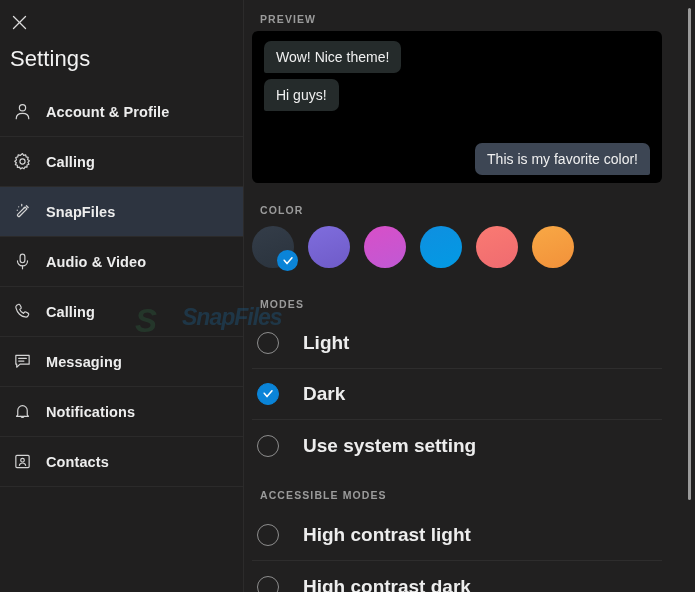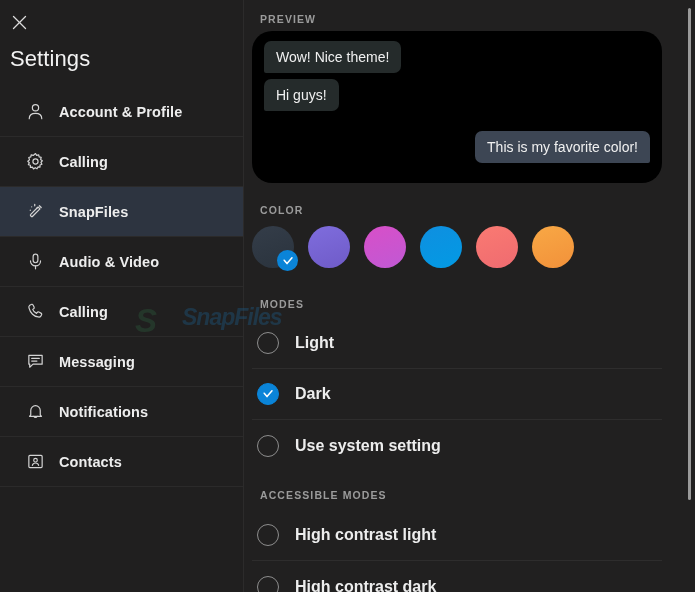--- a/index.html
+++ b/index.html
@@ -60,21 +60,21 @@
     top: 87px;
     left: 0;
     right: 0;
   }
 
   .nav-item {
     position: relative;
     height: 50px;
     display: flex;
     align-items: center;
-    padding-left: 22px;
+    padding-left: 9px;
     border-bottom: 1px solid #2b2a2a;
     cursor: pointer;
     background: transparent;
   }
   .nav-item.active { background: #2d3440; }
   .nav-item .nav-icon {
     width: 26px;
     height: 26px;
     flex: 0 0 26px;
     display: flex;
@@ -110,26 +110,26 @@
 
   
   #preview-label { position: absolute; left: 8px; top: 13px; }
   #preview-box {
     position: absolute;
     left: 8px;
     top: 31px;
     width: 410px;
     height: 152px;
     background: #000000;
-    border-radius: 20px;
+    border-radius: 6px;
     padding: 10px 12px;
     overflow: hidden;
   }
   .bubble-row { display: flex; margin-bottom: 6px; }
-  .bubble-row.out { justify-content: flex-end; margin-top: 20px; margin-bottom: 0; text-align: center; }
+  .bubble-row.out { justify-content: flex-end; margin-top: 32px; margin-bottom: 0; text-align: center; }
   .bubble {
     max-width: 86%;
     padding: 8px 12px;
     border-radius: 7px;
     font-size: 14px;
     line-height: 1.15;
     color: #f0f0f0;
   }
   .bubble.in  { background: #252b2b; border-bottom-left-radius: 2px; }
   .bubble.out { background: #3d4654; border-bottom-right-radius: 2px; }
@@ -187,22 +187,22 @@
     align-items: center;
     justify-content: center;
     background: transparent;
     margin-left: 5px;
   }
   .radio.checked {
     background: #0a84d8;
     border-color: #0a84d8;
   }
   .mode-label {
-    margin-left: 16px;
-    font-size: 16px;
+    margin-left: 24px;
+    font-size: 19px;
     font-weight: bold;
     color: #ededed;
   }
 
   
   #scrollbar-track {
     position: absolute;
     right: 4px;
     top: 0;
     width: 7px;

